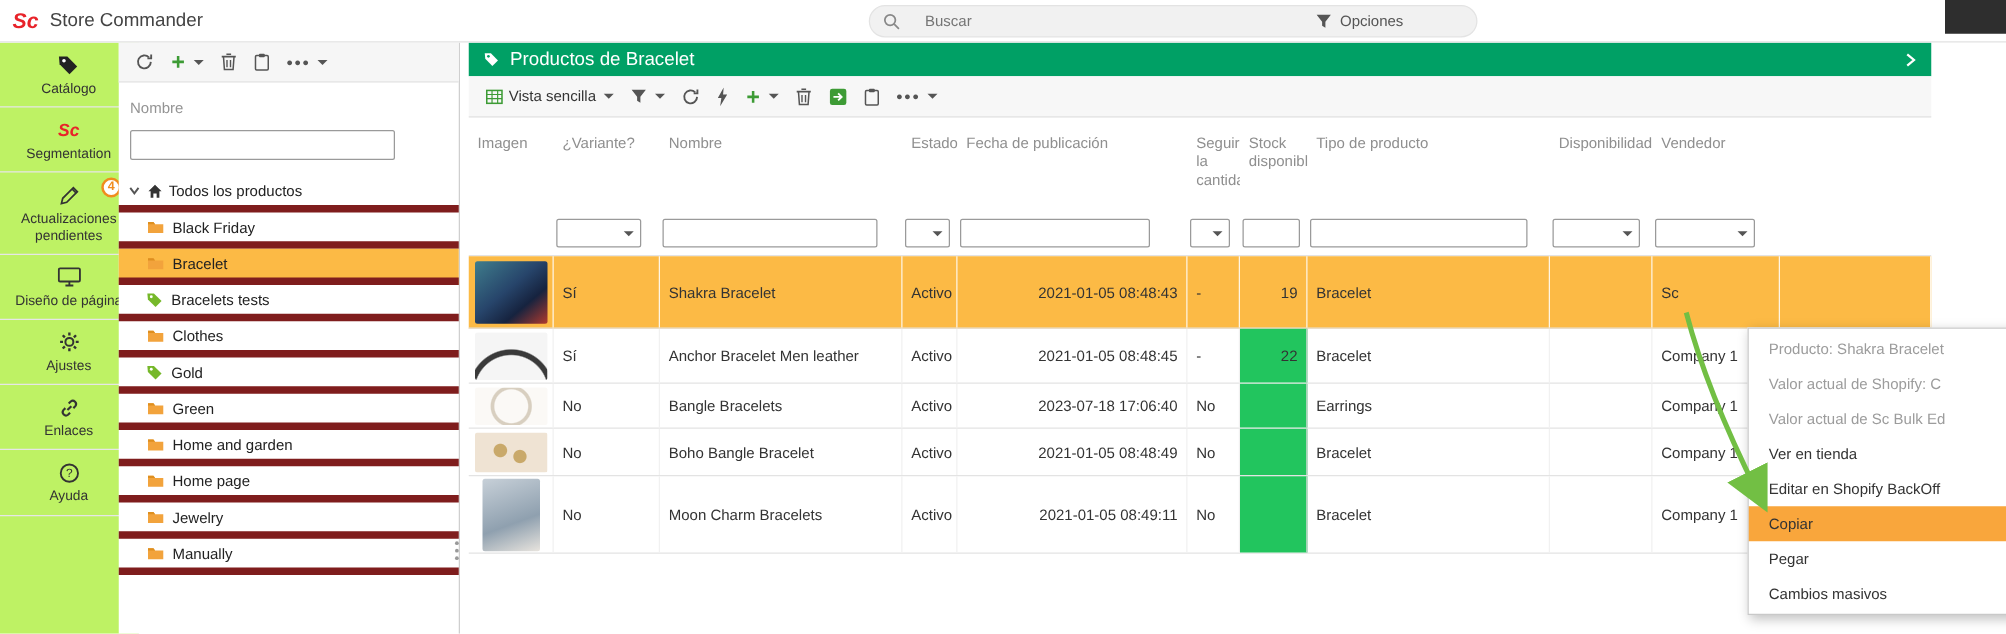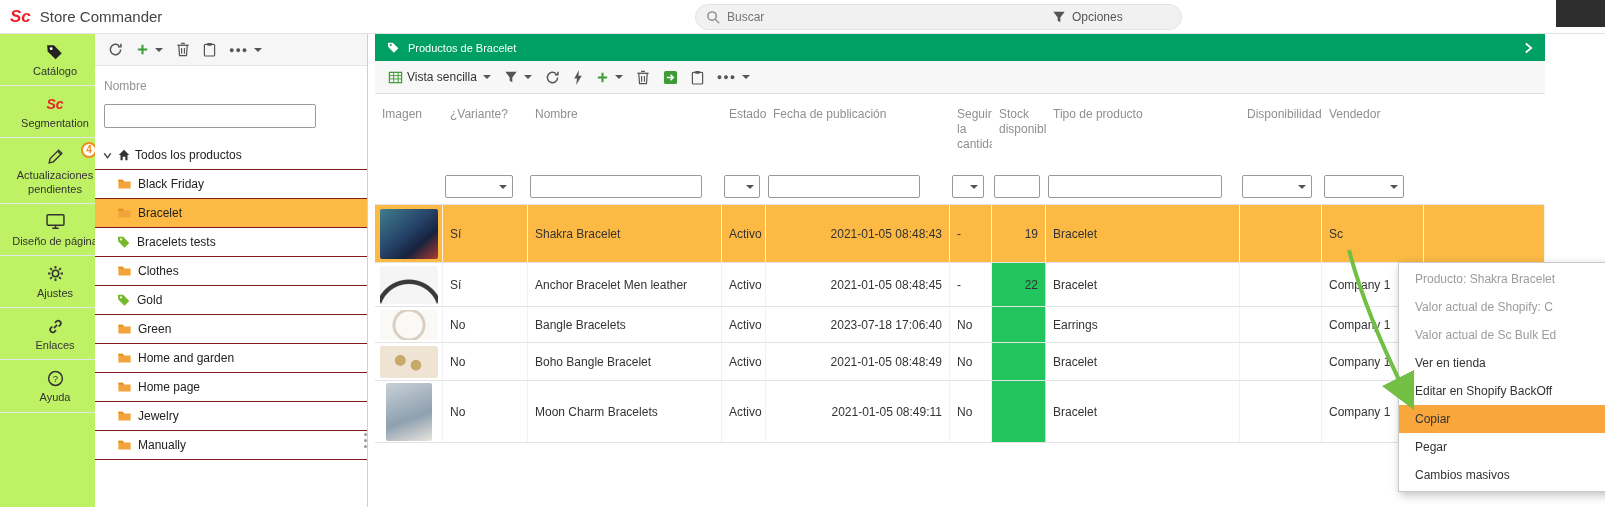--- a/index.html
+++ b/index.html
@@ -8,21 +8,21 @@
   svg{display:block}
 
   
   .topbar{position:absolute;left:0;top:0;width:1605px;height:34px;background:#fff;
     border-bottom:1px solid #e2e2e2;display:flex;align-items:center;padding-left:10px;z-index:5}
   .logo{font-weight:bold;font-style:italic;font-size:17px;color:#e8232a;margin-right:9px}
   .app-title{font-size:15px;color:#444}
   .searchbox{position:absolute;left:695px;top:4px;width:487px;height:26px;background:#f1f1f1;
     border:1px solid #e3e3e3;border-radius:13px;display:flex;align-items:center;padding:0 10px}
   .searchbox input{border:none;background:transparent;outline:none;font:inherit;color:#555;
-    margin-left:6px;width:250px}
+    margin-left:19px;width:250px}
   .options{position:absolute;left:356px;top:0;height:24px;display:flex;align-items:center;gap:6px;
     color:#555;cursor:pointer}
   .corner-dark{position:absolute;left:1556px;top:0;width:49px;height:27px;background:#2e2e2e;z-index:6}
 
   
   .sidebar{position:absolute;left:0;top:34px;width:111px;height:473px;background:#bef264;
     border-right:1px solid #d8d8d8;z-index:4}
   .side-item{border-bottom:1px solid #e6e6e6;padding:8px 3px 7px;text-align:center;
     font-size:11px;color:#333;cursor:pointer;position:relative;line-height:1.2}
   .ic-wrap{height:20px;display:flex;justify-content:center;align-items:center;margin-bottom:3px}
@@ -38,31 +38,31 @@
   .tbtn{height:24px;display:flex;align-items:center;gap:4px;padding:0 5px;border-radius:3px;
     cursor:pointer;color:#444}
   .caret{width:0;height:0;border-left:4px solid transparent;border-right:4px solid transparent;
     border-top:4px solid #555;margin-left:2px}
   .dots{font-size:9px;letter-spacing:1px;color:#555}
   .cat-label{margin:13px 0 0 9px;color:#949494}
   .cat-input{margin:11px 0 0 9px;width:212px;height:24px;border:1px solid #9a9a9a;border-radius:2px;
     font:inherit;padding:0 5px}
   .tree{margin-top:13px}
   .trow{height:29px;display:flex;align-items:center;gap:6px;padding-left:22px;
-    border-bottom:1px solid #7f1d1d;cursor:pointer;color:#222}
+    border-bottom:6px solid #7f1d1d;cursor:pointer;color:#222}
   .trow.root{padding-left:7px;gap:4px}
   .trow.sel{background:#fcba45}
   .splitter{position:absolute;right:-2px;top:395px;display:flex;flex-direction:column;
     align-items:center;cursor:col-resize;padding:2px}
   .splitter i{width:3px;height:3px;border-radius:50%;background:#999;margin:1.5px 0}
 
   
   .main{position:absolute;left:375px;top:34px;width:1170px;height:473px;background:#fff;z-index:3}
   .panel-header{height:27px;background:#00a065;color:#fff;display:flex;align-items:center;
-    padding:0 12px;gap:8px;font-size:11px}
+    padding:0 12px;gap:8px;font-size:15px}
   .panel-header .chev{margin-left:auto;cursor:pointer}
   .main-toolbar{height:33px;background:#f7f7f7;border-bottom:1px solid #e2e2e2;display:flex;
     align-items:center;padding:0 8px;gap:3px}
   .view-btn{font-size:12px;color:#333}
   .grid{display:grid;grid-template-columns:68px 85px 194px 44px 184px 42px 54px 194px 82px 102px 1fr}
   .thead{height:76px}
   .th{padding:13px 4px 0 7px;color:#8f8f8f;overflow:hidden;line-height:1.25;cursor:pointer}
   .filter-row{height:34px}
   .fcell{padding:5px 6px 0 2px;display:flex;align-items:flex-start}
   .fin{height:23px;border:1px solid #9a9a9a;border-radius:2px;background:#fff;font:inherit;padding:0 4px}

